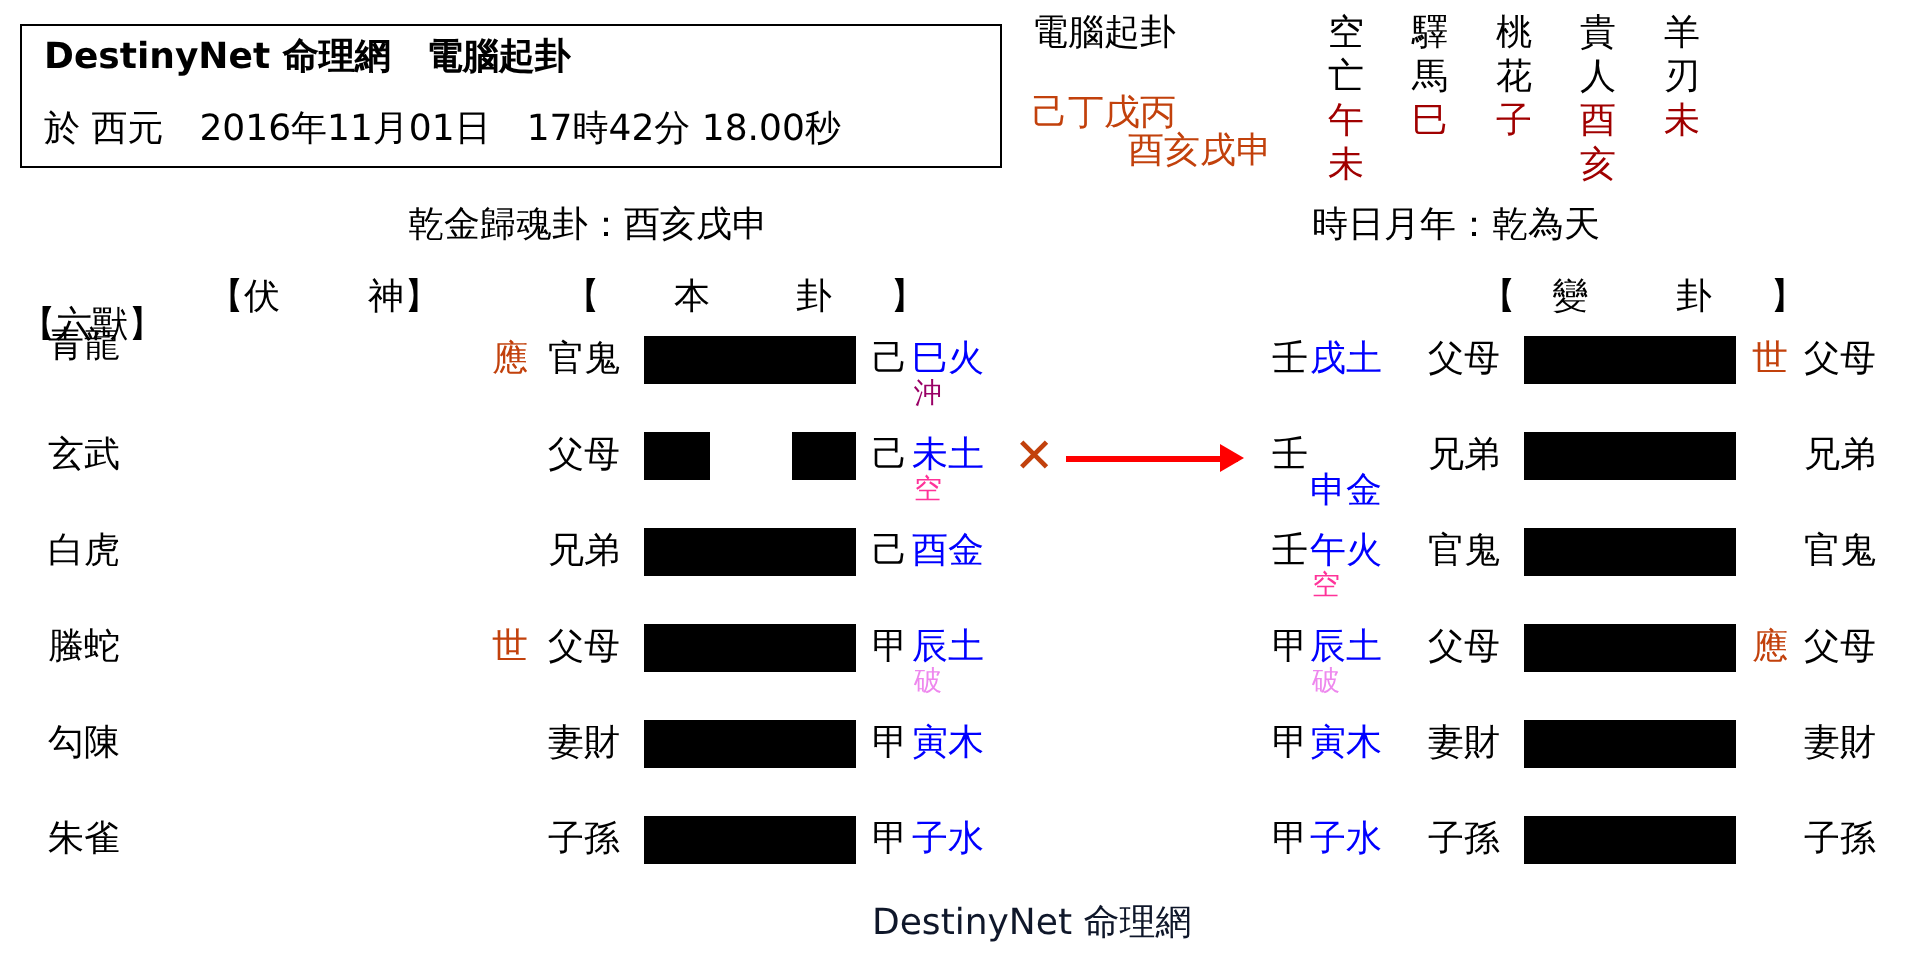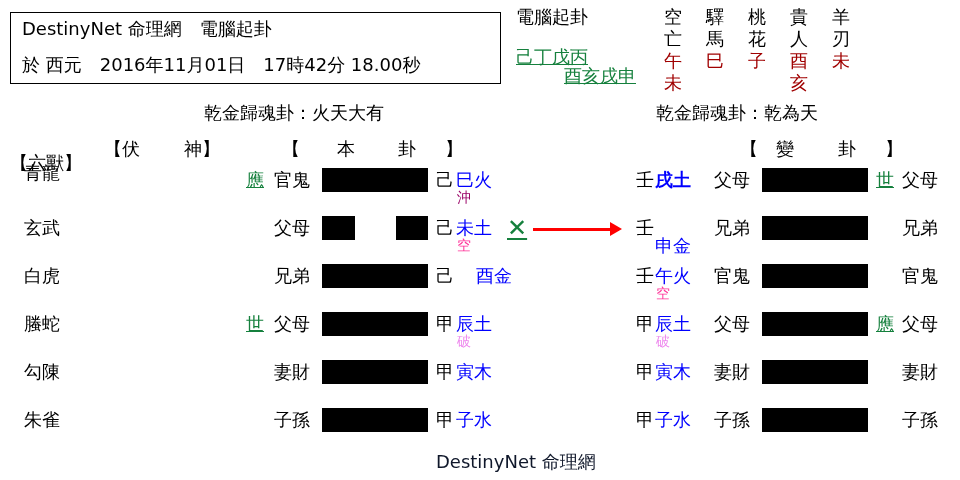--- a/index.html
+++ b/index.html
@@ -1,41 +1,41 @@
 <!DOCTYPE html>
 <html><head>
 <meta charset="utf-8">
 <style>
   html, body { margin:0; padding:0; background:#ffffff; }
   body { width:960px; height:480px; position:relative; overflow:hidden;
          font-family:"DejaVu Sans","Liberation Sans",sans-serif; color:#000; }
   .abs { position:absolute; white-space:nowrap; }
   .t18 { font-size:18px; line-height:22px; }
   .t14 { font-size:14px; line-height:16px; }
-  .red { color:#15803d;text-decoration:underline; }
+  .red { color:#c2410c; }
   .dred { color:#a00000; }
   .blue { color:#0000ff; }
   .purple { color:#990066; }
   .pink { color:#ff3399; }
   .lpink { color:#ee88ee; }
   .grey { color:#0f172a; }
   .bar { position:absolute; background:#000; height:24px; }
   .header-box { position:absolute; left:10px; top:12px; width:491px; height:72px;
                 border:1px solid #000; box-sizing:border-box; }
   .shensha { position:absolute; top:6px; font-size:18px; line-height:22px; text-align:center; width:20px; }
   .arrow-line { position:absolute; left:533px; top:228px; width:86px; height:3px; background:#ff0000; }
   .arrow-head { position:absolute; left:610px; top:222px; width:0; height:0;
                 border-top:7px solid transparent; border-bottom:7px solid transparent;
                 border-left:12px solid #ff0000; }
 </style>
 </head>
 <body>
 
 <div class="header-box"></div>
-<div class="abs t18" style="left:22px;top:18px;">DestinyNet 命理網　電腦起卦</div>
+<div class="abs t18" style="left:22px;top:18px;font-weight:bold;">DestinyNet 命理網　電腦起卦</div>
 <div class="abs t18" style="left:22px;top:54px;">於 西元　2016年11月01日　17時42分 18.00秒</div>
 
 <div class="abs t18" style="left:516px;top:6px;">電腦起卦</div>
 <div class="abs t18 red" style="left:516px;top:47px;line-height:19px;">己丁戊丙</div>
 <div class="abs t18 red" style="left:516px;top:66px;line-height:19px;margin-left:48px;">酉亥戌申</div>
 
 <div class="shensha" style="left:663px;">
   <div>空</div>
   <div>亡</div>
   <div class="dred">午</div>
@@ -56,22 +56,22 @@
   <div>人</div>
   <div class="dred">酉</div>
   <div class="dred">亥</div>
 </div>
 <div class="shensha" style="left:831px;">
   <div>羊</div>
   <div>刃</div>
   <div class="dred">未</div>
 </div>
 
-<div class="abs t18" style="left:204px;top:102px;">乾金歸魂卦：火天大有</div>
-<div class="abs t18" style="left:656px;top:102px;">乾金歸魂卦：乾為天</div>
+<div class="abs t18" style="left:204px;top:102px;">乾金歸魂卦：酉亥戌申</div>
+<div class="abs t18" style="left:656px;top:102px;">時日月年：乾為天</div>
 
 <div class="abs t18" style="left:10px;top:138px;margin-top:14px;">【六獸】</div>
 <div class="abs t18" style="left:104px;top:138px;">【伏</div>
 <div class="abs t18" style="left:184px;top:138px;">神】</div>
 <div class="abs t18" style="left:282px;top:138px;">【</div>
 <div class="abs t18" style="left:337px;top:138px;">本</div>
 <div class="abs t18" style="left:398px;top:138px;">卦</div>
 <div class="abs t18" style="left:445px;top:138px;">】</div>
 <div class="abs t18" style="left:740px;top:138px;">【</div>
 <div class="abs t18" style="left:776px;top:138px;">變</div>
@@ -80,21 +80,21 @@
 
 <div>
   <div class="abs t18" style="left:24px;top:162px;">青龍</div>
   <div class="abs t18 red" style="left:246px;top:169px;">應</div>
   <div class="abs t18" style="left:274px;top:169px;">官鬼</div>
   <div class="bar" style="left:322px;top:168px;width:106px;"></div>
   <div class="abs t18" style="left:436px;top:169px;">己</div>
   <div class="abs t18 blue" style="left:456px;top:169px;">巳火</div>
   <div class="abs t14 purple" style="left:457px;top:189px;">沖</div>
   <div class="abs t18" style="left:636px;top:169px;">壬</div>
-  <div class="abs t18 blue" style="left:655px;top:169px;font-weight:bold;">戌土</div>
+  <div class="abs t18 blue" style="left:655px;top:169px;">戌土</div>
   <div class="abs t18" style="left:714px;top:169px;">父母</div>
   <div class="bar" style="left:762px;top:168px;width:106px;"></div>
   <div class="abs t18 red" style="left:876px;top:169px;">世</div>
   <div class="abs t18" style="left:902px;top:169px;">父母</div>
 </div>
 
 <div>
   <div class="abs t18" style="left:24px;top:217px;">玄武</div>
   <div class="abs t18" style="left:274px;top:217px;">父母</div>
   <div class="bar" style="left:322px;top:216px;width:33px;"></div>
@@ -110,21 +110,21 @@
   <div class="abs t18" style="left:714px;top:217px;">兄弟</div>
   <div class="bar" style="left:762px;top:216px;width:106px;"></div>
   <div class="abs t18" style="left:902px;top:217px;">兄弟</div>
 </div>
 
 <div>
   <div class="abs t18" style="left:24px;top:265px;">白虎</div>
   <div class="abs t18" style="left:274px;top:265px;">兄弟</div>
   <div class="bar" style="left:322px;top:264px;width:106px;"></div>
   <div class="abs t18" style="left:436px;top:265px;">己</div>
-  <div class="abs t18 blue" style="left:456px;top:265px;margin-left:20px;">酉金</div>
+  <div class="abs t18 blue" style="left:456px;top:265px;">酉金</div>
   <div class="abs t18" style="left:636px;top:265px;">壬</div>
   <div class="abs t18 blue" style="left:655px;top:265px;">午火</div>
   <div class="abs t14 pink" style="left:656px;top:285px;">空</div>
   <div class="abs t18" style="left:714px;top:265px;">官鬼</div>
   <div class="bar" style="left:762px;top:264px;width:106px;"></div>
   <div class="abs t18" style="left:902px;top:265px;">官鬼</div>
 </div>
 
 <div>
   <div class="abs t18" style="left:24px;top:313px;">螣蛇</div>

